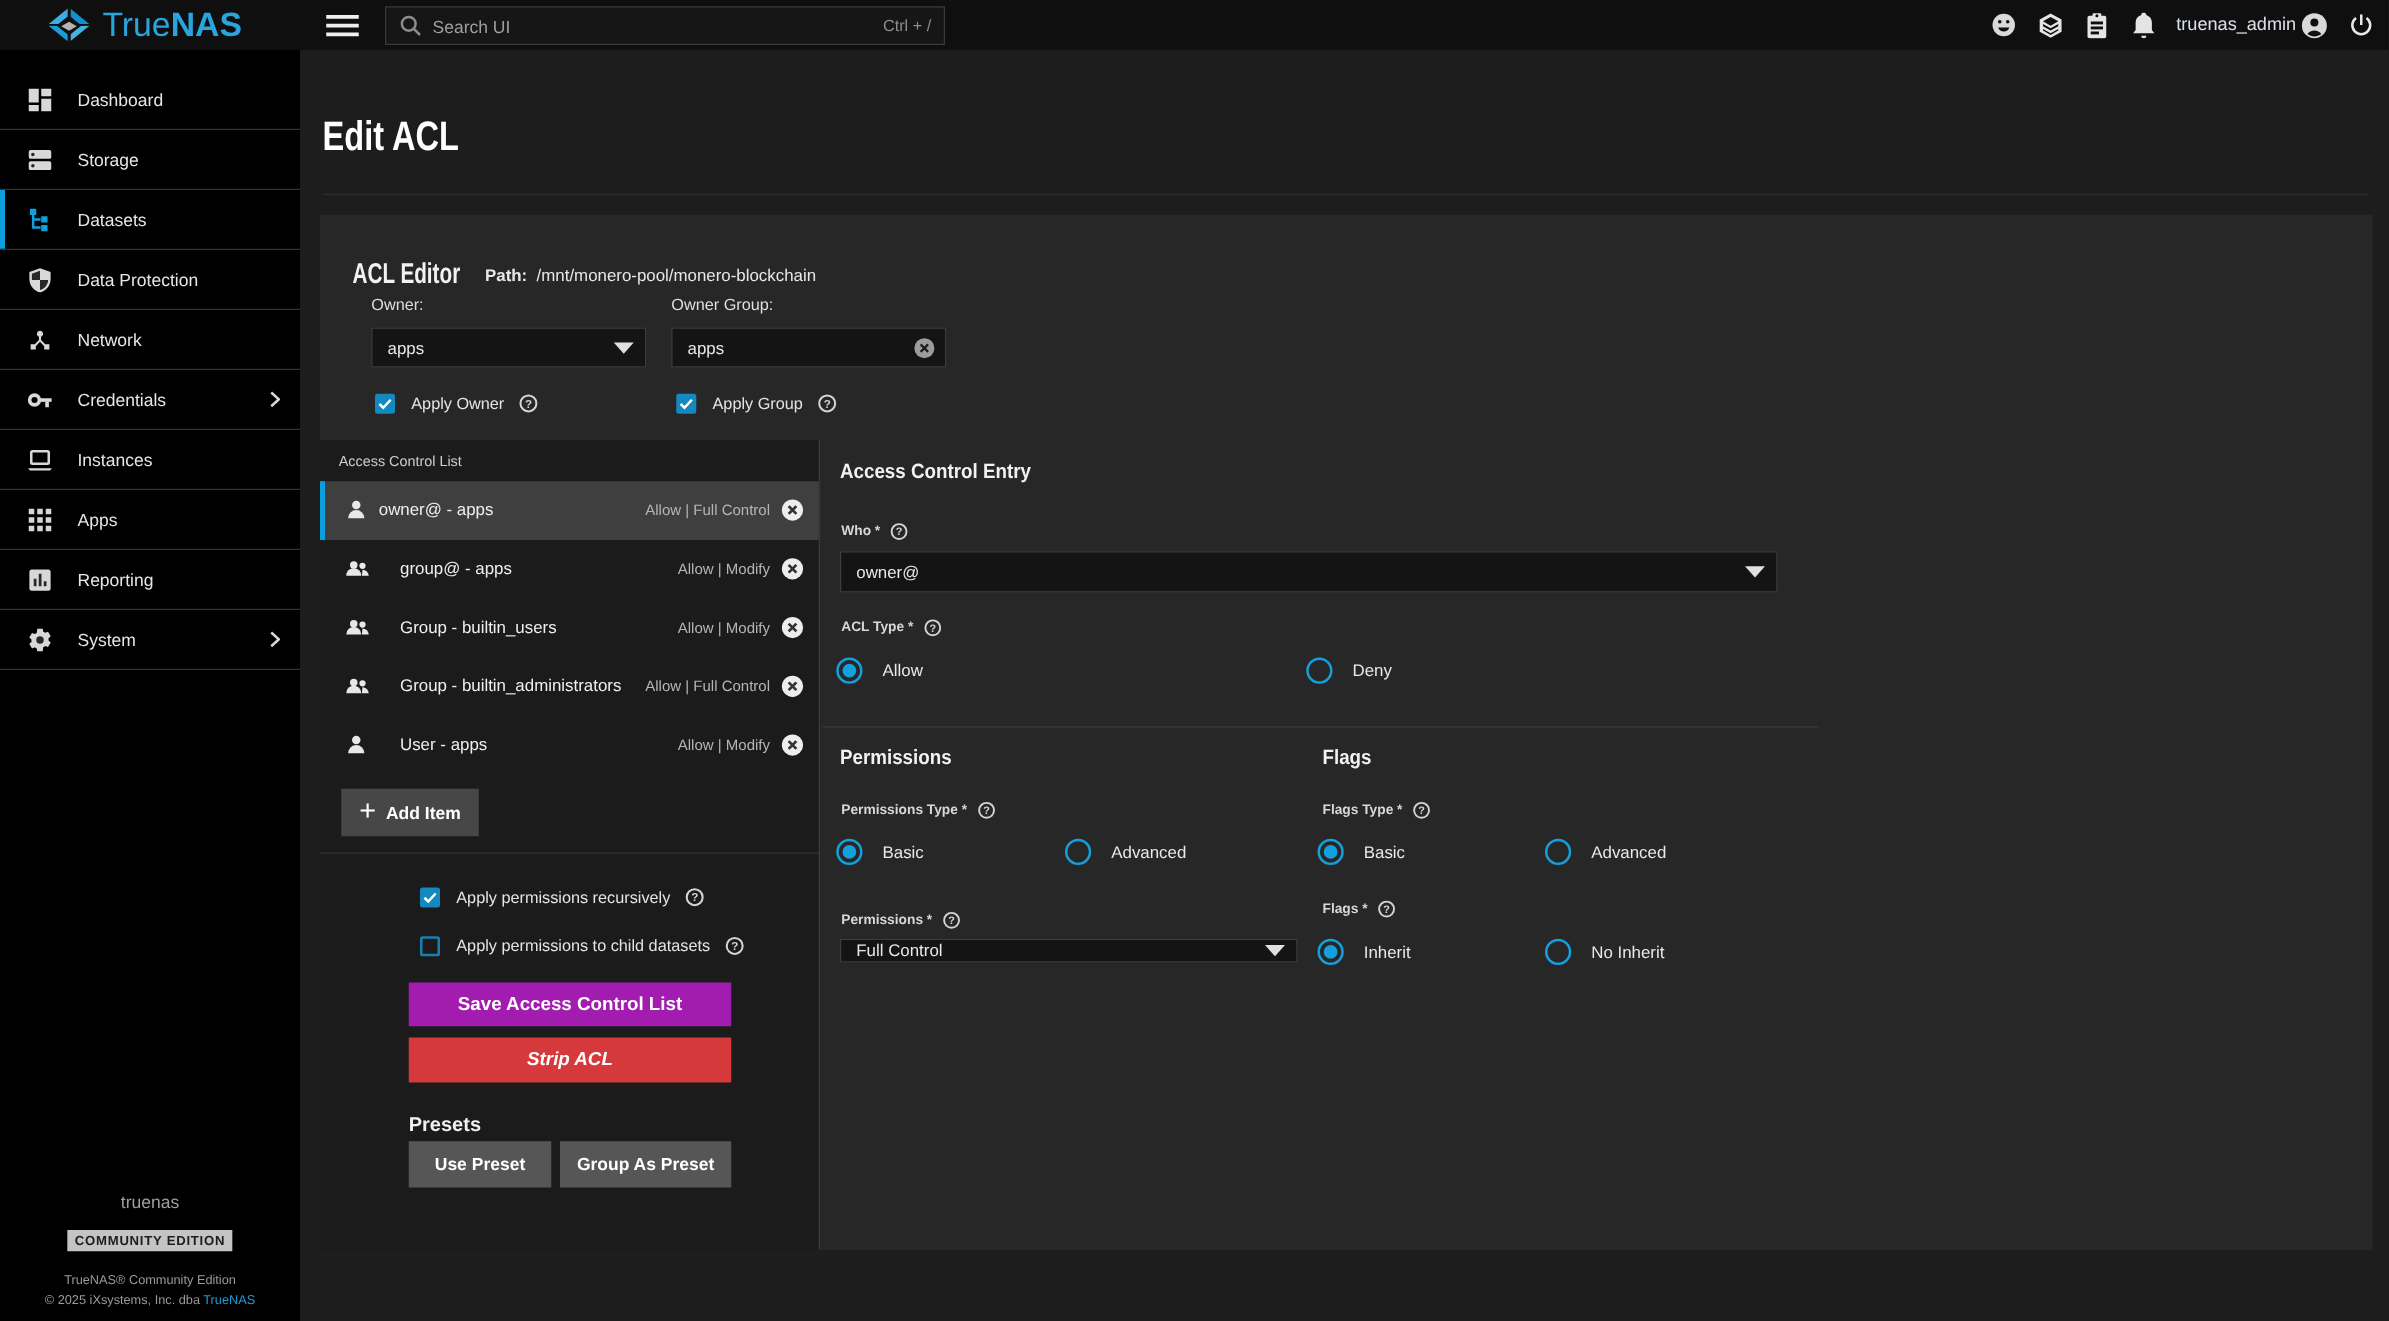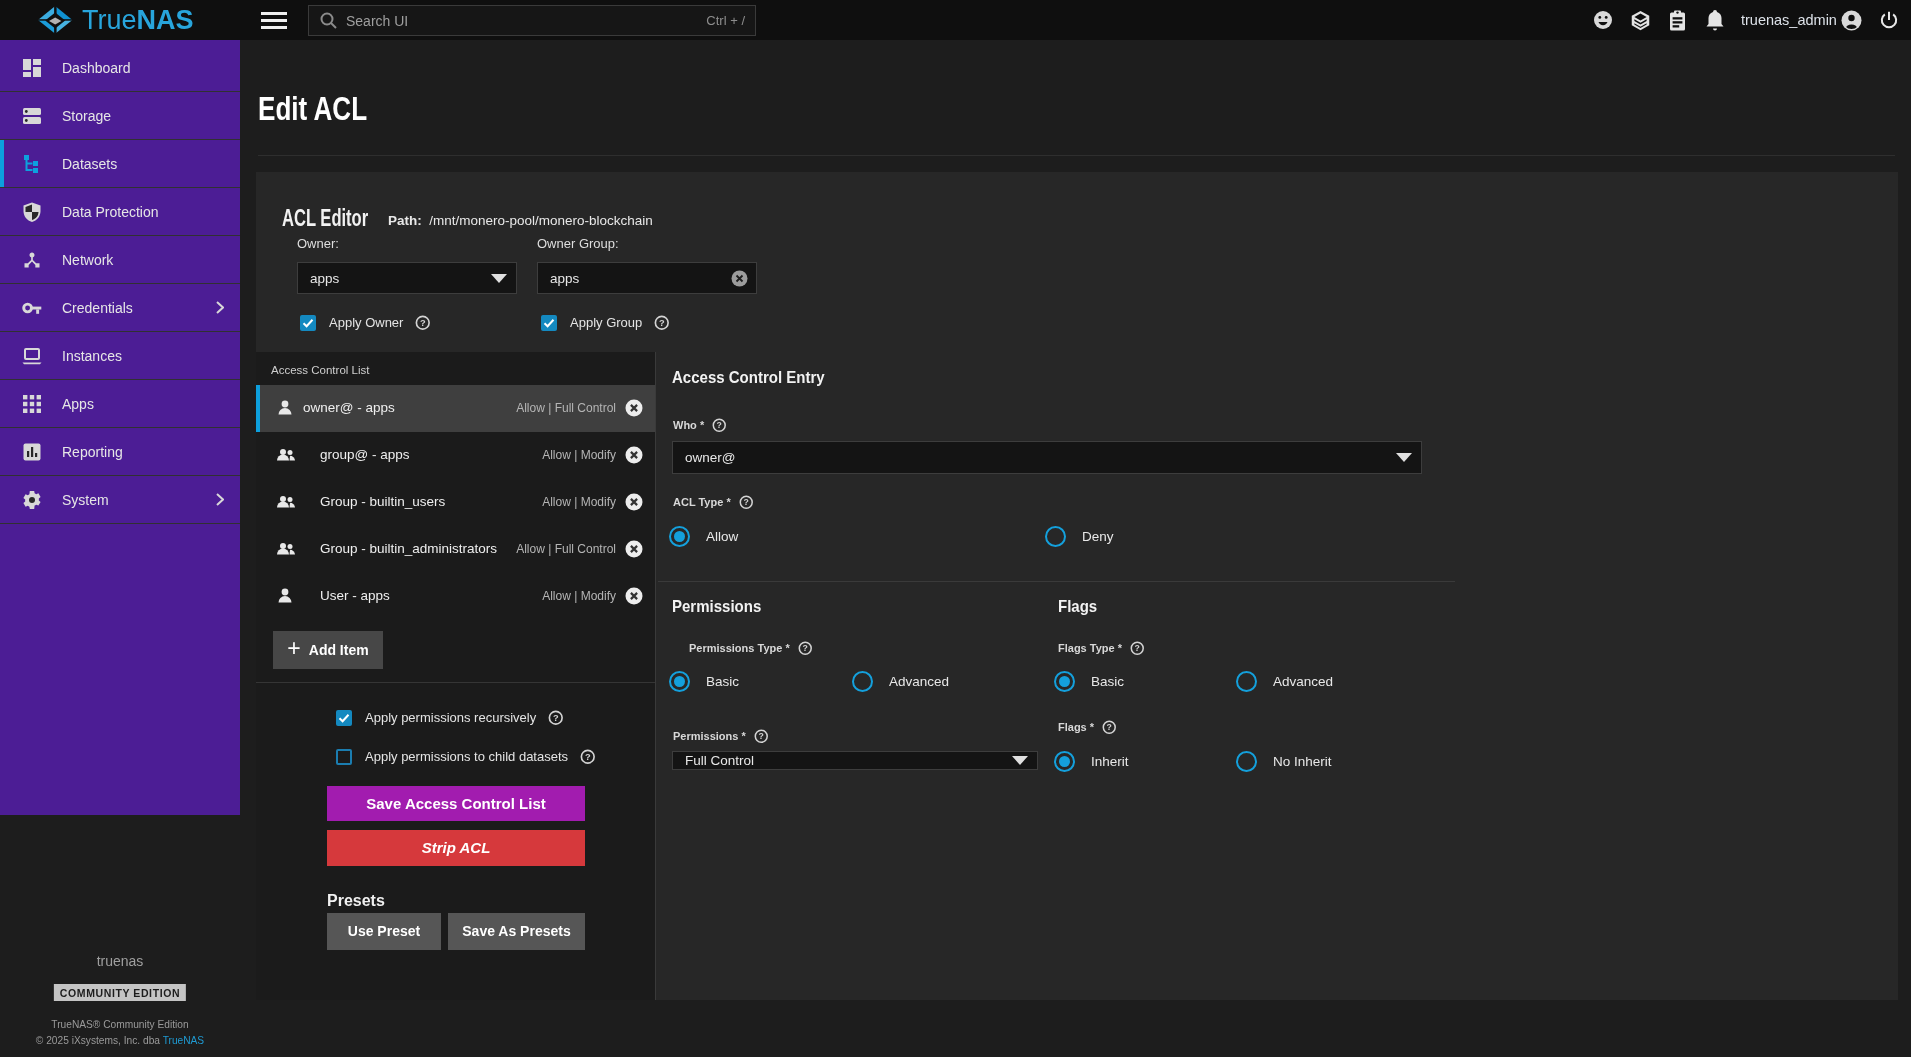--- a/index.html
+++ b/index.html
@@ -15,21 +15,21 @@
 #hamb { position:absolute; left:261px; top:12px; width:26px; height:17px; }
 #hamb div { height:3px; background:#f0f0f0; margin-bottom:4px; }
 #search { position:absolute; left:308px; top:5px; width:448px; height:31px; background:#161616;
   border:1px solid #3a3a3a; display:flex; align-items:center; }
 #search .ph { color:#9f9f9f; font-size:14px; margin-left:8px; }
 #search .kbd { position:absolute; right:10px; color:#8d8d8d; font-size:13px; }
 .tr-ic { position:absolute; top:10px; }
 #adminname { position:absolute; top:12px; left:1741px; color:#dce1e8; font-size:14.5px; }
 
 
-#sidebar { position:absolute; left:0; top:40px; width:240px; height:775px; background:#4c1d95; padding-top:4px; }
+#sidebar { position:absolute; left:0; top:40px; width:240px; height:1017px; background:#000000; padding-top:16px; }
 .nav-item { position:relative; height:48px; display:flex; align-items:center;
   border-bottom:1px solid #313131; }
 .nav-item .nicon { width:20px; height:20px; margin-left:22px; }
 .nav-item .ntext { color:#e6e6e6; font-size:14px; margin-left:20px; }
 .nav-item .chev { position:absolute; right:16px; top:17px; }
 .nav-item.active::before { content:""; position:absolute; left:0; top:0; width:4px; height:100%;
   background:#0d9fdd; }
 #sb-footer { position:absolute; left:0; top:0; width:240px; height:1017px; text-align:center; }
 #sb-truenas { position:absolute; top:913px; width:240px; color:#9f9f9f; font-size:14px; }
 #sb-badge { position:absolute; top:944px; left:50%; transform:translateX(-50%); background:#c4c4c4; color:#1d1d1d; font-size:10.5px;
@@ -406,21 +406,21 @@
           <span class="cblabel" style="font-size:13px;">Apply permissions to child datasets</span>
           <svg class="help" viewBox="0 0 18 18">
               <circle cx="9" cy="9" r="7.4" fill="none" stroke="#d4d4d4" stroke-width="1.9"></circle>
               <text x="9" y="12.8" text-anchor="middle" fill="#d4d4d4" font-size="10.8" font-weight="bold" font-family="Liberation Sans">?</text>
             </svg>
         </div>
         <div id="savebtn">Save Access Control List</div>
         <div id="stripbtn">Strip ACL</div>
         <div id="presets">Presets</div>
         <div id="usepreset">Use Preset</div>
-        <div id="saveaspreset">Save As Presets</div>
+        <div id="saveaspreset">Group As Preset</div>
       </div>
 
       <div id="rightcol">
         <div class="sechdr" style="left:16px; top:16px;">Access Control Entry</div>
         <div class="small-lbl" style="left:17px; top:66px;">Who *
           <svg class="help" viewBox="0 0 18 18">
               <circle cx="9" cy="9" r="7.4" fill="none" stroke="#d4d4d4" stroke-width="1.9"></circle>
               <text x="9" y="12.8" text-anchor="middle" fill="#d4d4d4" font-size="10.8" font-weight="bold" font-family="Liberation Sans">?</text>
             </svg>
         </div>
@@ -438,21 +438,21 @@
             <div class="ring on"></div>
             <span class="rlab">Allow</span>
           </div>
         <div class="radio" style="left:389px; top:174px;">
             <div class="ring"></div>
             <span class="rlab">Deny</span>
           </div>
         <div id="rc-div"></div>
         <div class="sechdr" style="left:16px; top:245px;">Permissions</div>
         <div class="sechdr" style="left:402px; top:245px;">Flags</div>
-        <div class="small-lbl" style="left:17px; top:289px;margin-left:16px;">Permissions Type *
+        <div class="small-lbl" style="left:17px; top:289px;">Permissions Type *
           <svg class="help" viewBox="0 0 18 18">
               <circle cx="9" cy="9" r="7.4" fill="none" stroke="#d4d4d4" stroke-width="1.9"></circle>
               <text x="9" y="12.8" text-anchor="middle" fill="#d4d4d4" font-size="10.8" font-weight="bold" font-family="Liberation Sans">?</text>
             </svg>
         </div>
         <div class="small-lbl" style="left:402px; top:289px;">Flags Type *
           <svg class="help" viewBox="0 0 18 18">
               <circle cx="9" cy="9" r="7.4" fill="none" stroke="#d4d4d4" stroke-width="1.9"></circle>
               <text x="9" y="12.8" text-anchor="middle" fill="#d4d4d4" font-size="10.8" font-weight="bold" font-family="Liberation Sans">?</text>
             </svg>

